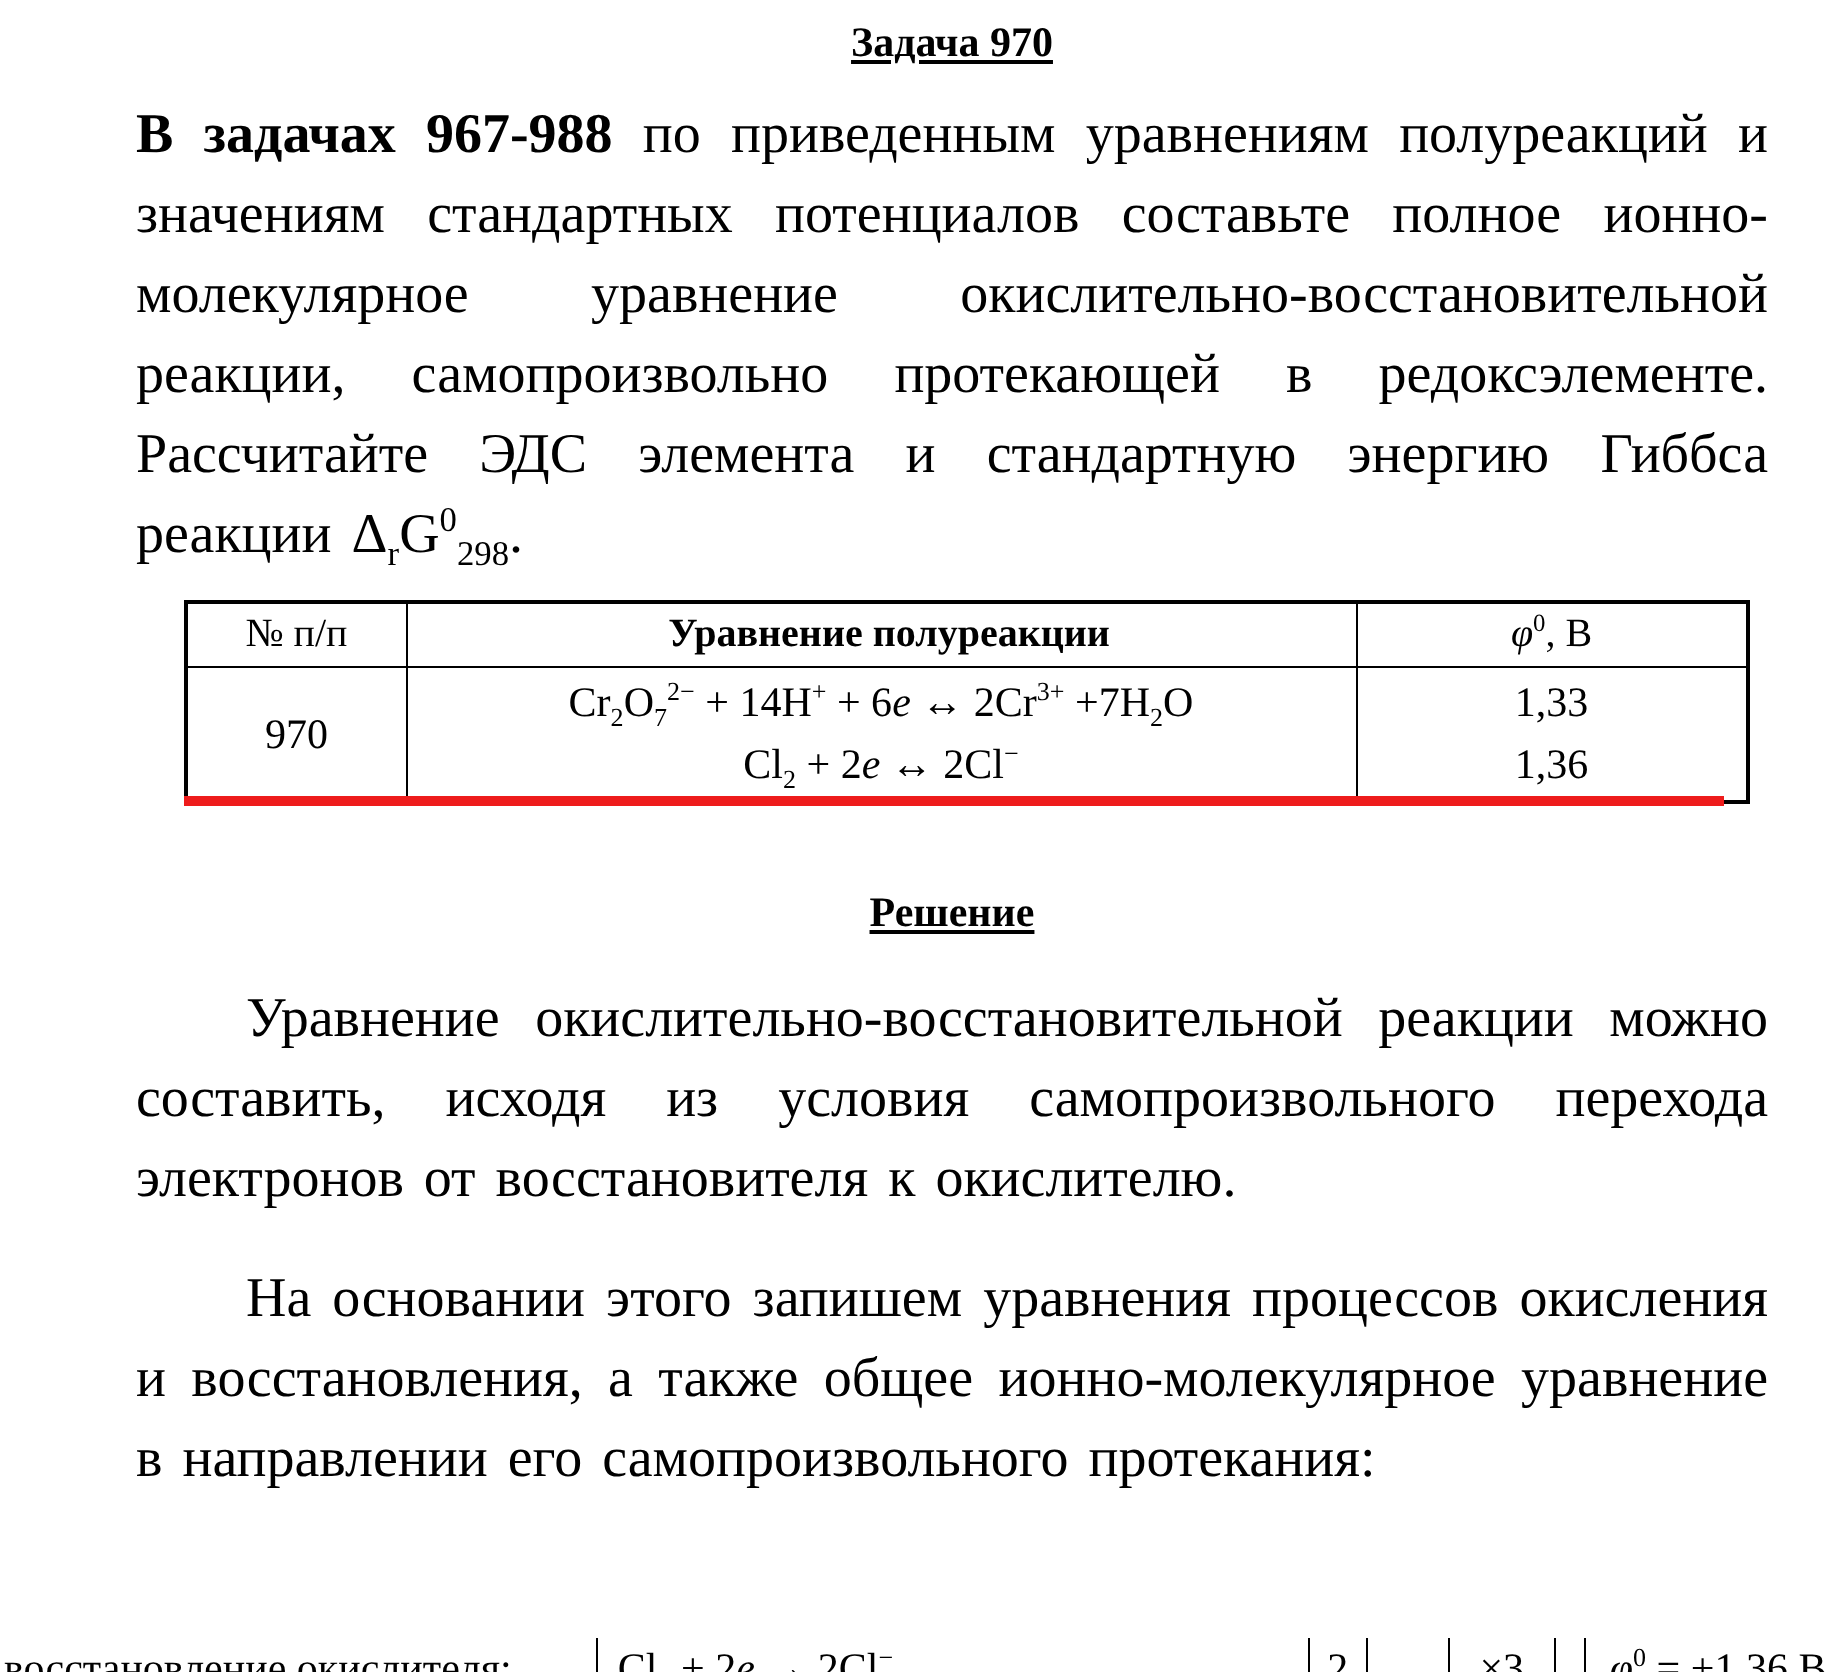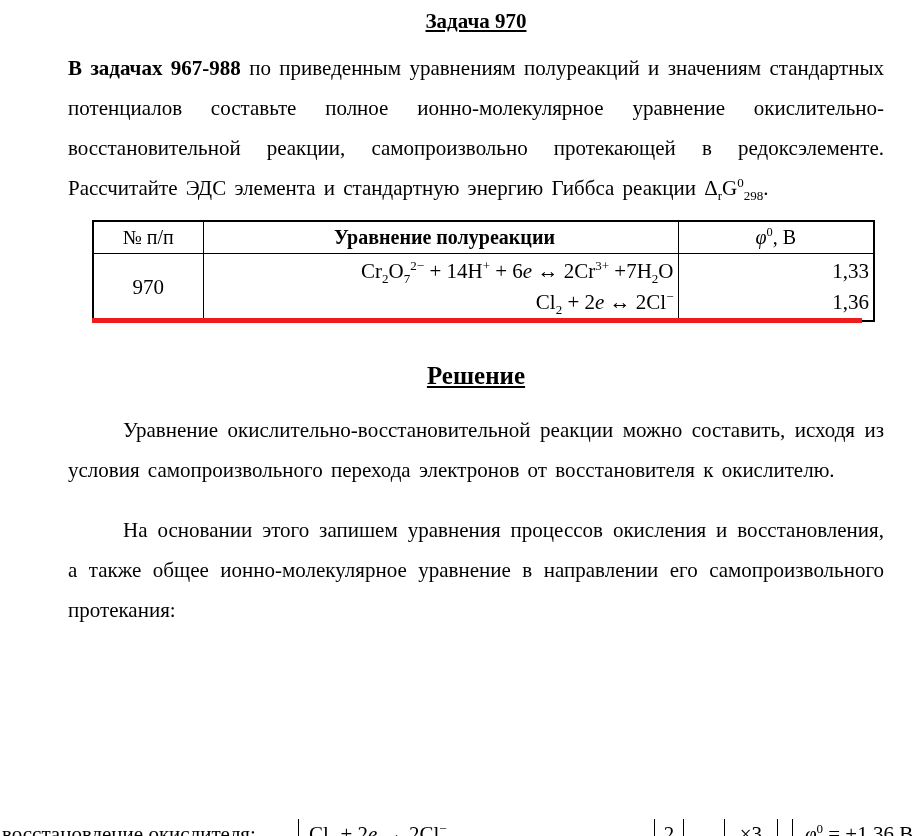--- a/index.html
+++ b/index.html
@@ -16,21 +16,21 @@
   .title {
     font-size: 21px;
     font-weight: bold;
     text-decoration: underline;
     text-align: center;
     line-height: 26px;
     margin-bottom: 14px;
   }
 
   .para {
-    font-size: 21px;
+    font-size: 28px;
     line-height: 40px;
     text-align: justify;
     word-spacing: 3px;
   }
   .indent { text-indent: 55px; }
   .lead-bold { font-weight: bold; }
   .bu { font-weight: bold; text-decoration: underline; }
 
   table.halfrx {
     border-collapse: collapse;
@@ -46,36 +46,36 @@
     vertical-align: middle;
     font-size: 20px;
     padding: 2px 4px;
   }
   .halfrx th { font-weight: normal; line-height: 27px; }
   .halfrx th.col-eq { font-weight: bold; }
   .halfrx .col-num { width: 110px; }
   .halfrx .col-eq  { width: 475px; padding-left: 12px; }
   .halfrx .col-pot { width: 196px; }
   .halfrx td { font-size: 21px; }
-  .eq-line, .pot-line { line-height: 31px; text-align: right; }
+  .eq-line, .pot-line { line-height: 31px; }
   .halfrx tbody td { height: 66px; }
 
   .red-line {
     position: relative;
     z-index: 2;
     margin-left: 24px;
     margin-top: -4px;
     width: 770px;
     height: 5px;
     background: #ee1c1c;
   }
 
   .solution-heading {
     margin-top: 40px;
-    font-size: 25px;
+    font-size: 21px;
     font-weight: bold;
     text-decoration: underline;
     text-align: center;
     line-height: 26px;
   }
 
   .p-first   { margin-top: 21px; }
   .p-second  { margin-top: 10px; }
   .p-third   { margin-top: 20px; }
 

